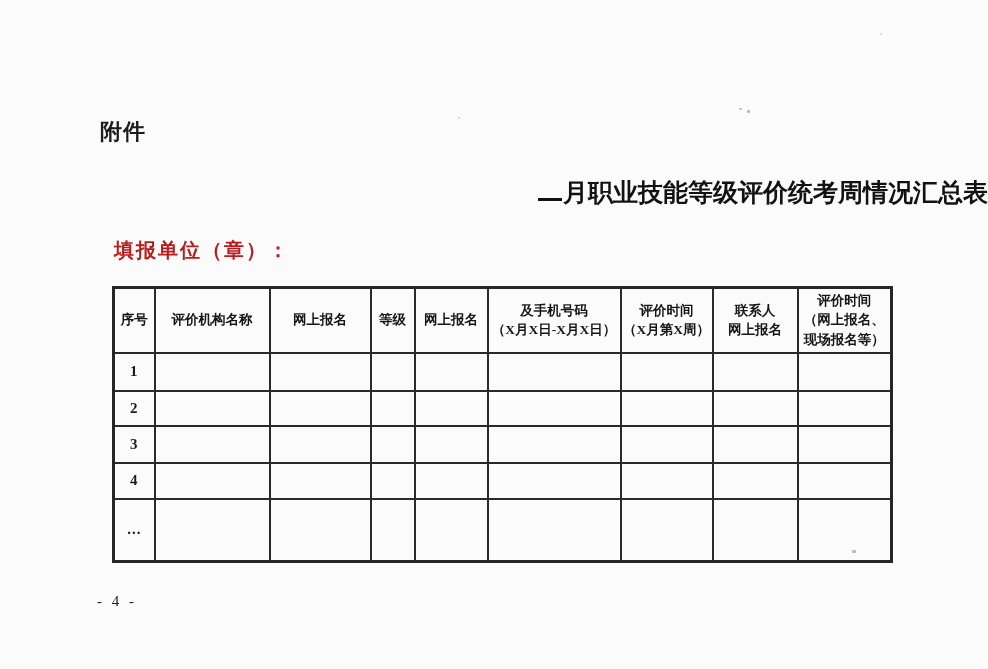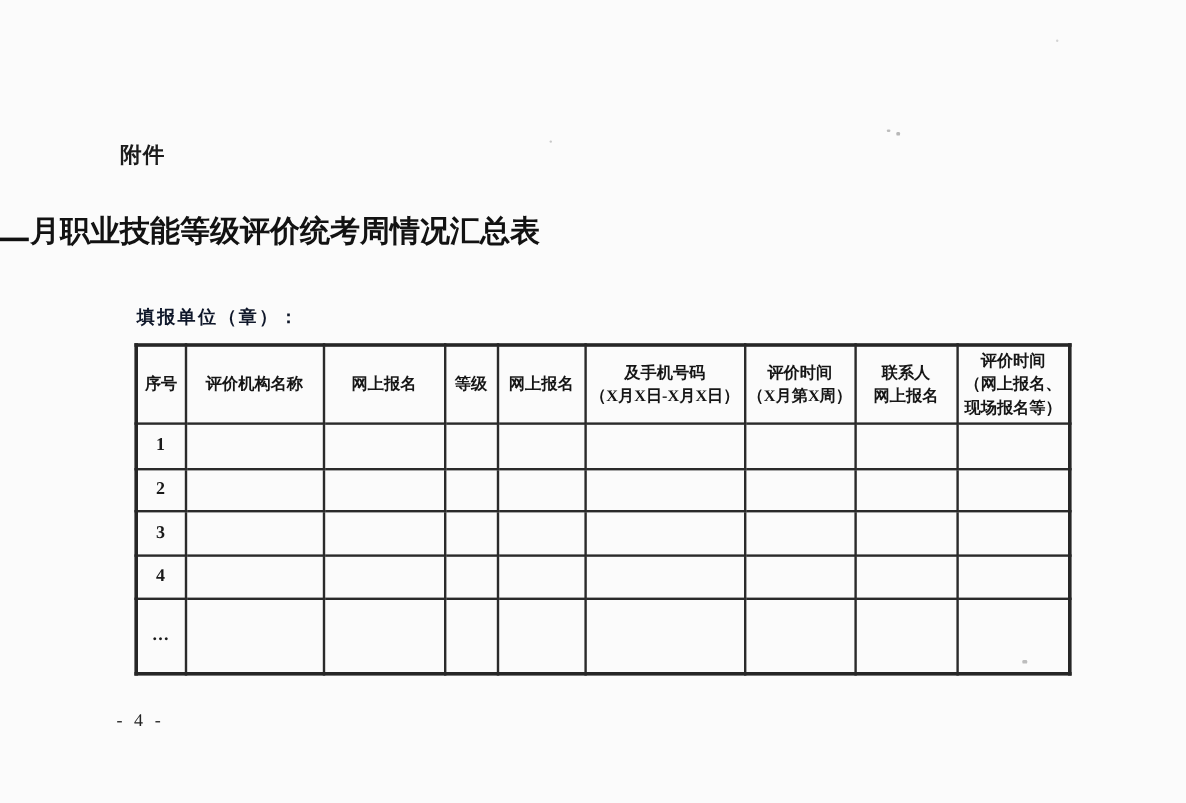--- a/index.html
+++ b/index.html
@@ -14,56 +14,56 @@
   }
   .page {
     position: relative;
     width: 988px;
     height: 669px;
   }
   .attachment-label {
     position: absolute;
     left: 100px;
     top: 117px;
-    font-size: 18px;
+    font-size: 22px;
     font-weight: 600;
     letter-spacing: 1px;
     color: #1c1c1c;
   }
   .title-row {
     position: absolute;
     left: 0;
     top: 176px;
     width: 100%;
-    text-align: left;
+    text-align: right;
     white-space: nowrap;
   }
   .title-blank {
     display: inline-block;
     width: 24px;
     height: 0.95em;
     border-bottom: 3px solid #111;
     margin-right: 1px;
     vertical-align: baseline;
   }
   .doc-title {
     display: inline;
     font-size: 25px;
     font-weight: bold;
     color: #121212;
     letter-spacing: 0px;
   }
   .fill-unit-label {
     position: absolute;
     left: 114px;
-    top: 255px;
-    font-size: 15px;
+    top: 237px;
+    font-size: 20px;
     font-weight: bold;
     letter-spacing: 2px;
-    color: #0f172a;
+    color: #b91c1c;
   }
   table.summary-table {
     position: absolute;
     left: 112px;
     top: 286px;
     width: 778px;
     border-collapse: collapse;
     table-layout: fixed;
     border: 3px solid #262626;
     background: transparent;

